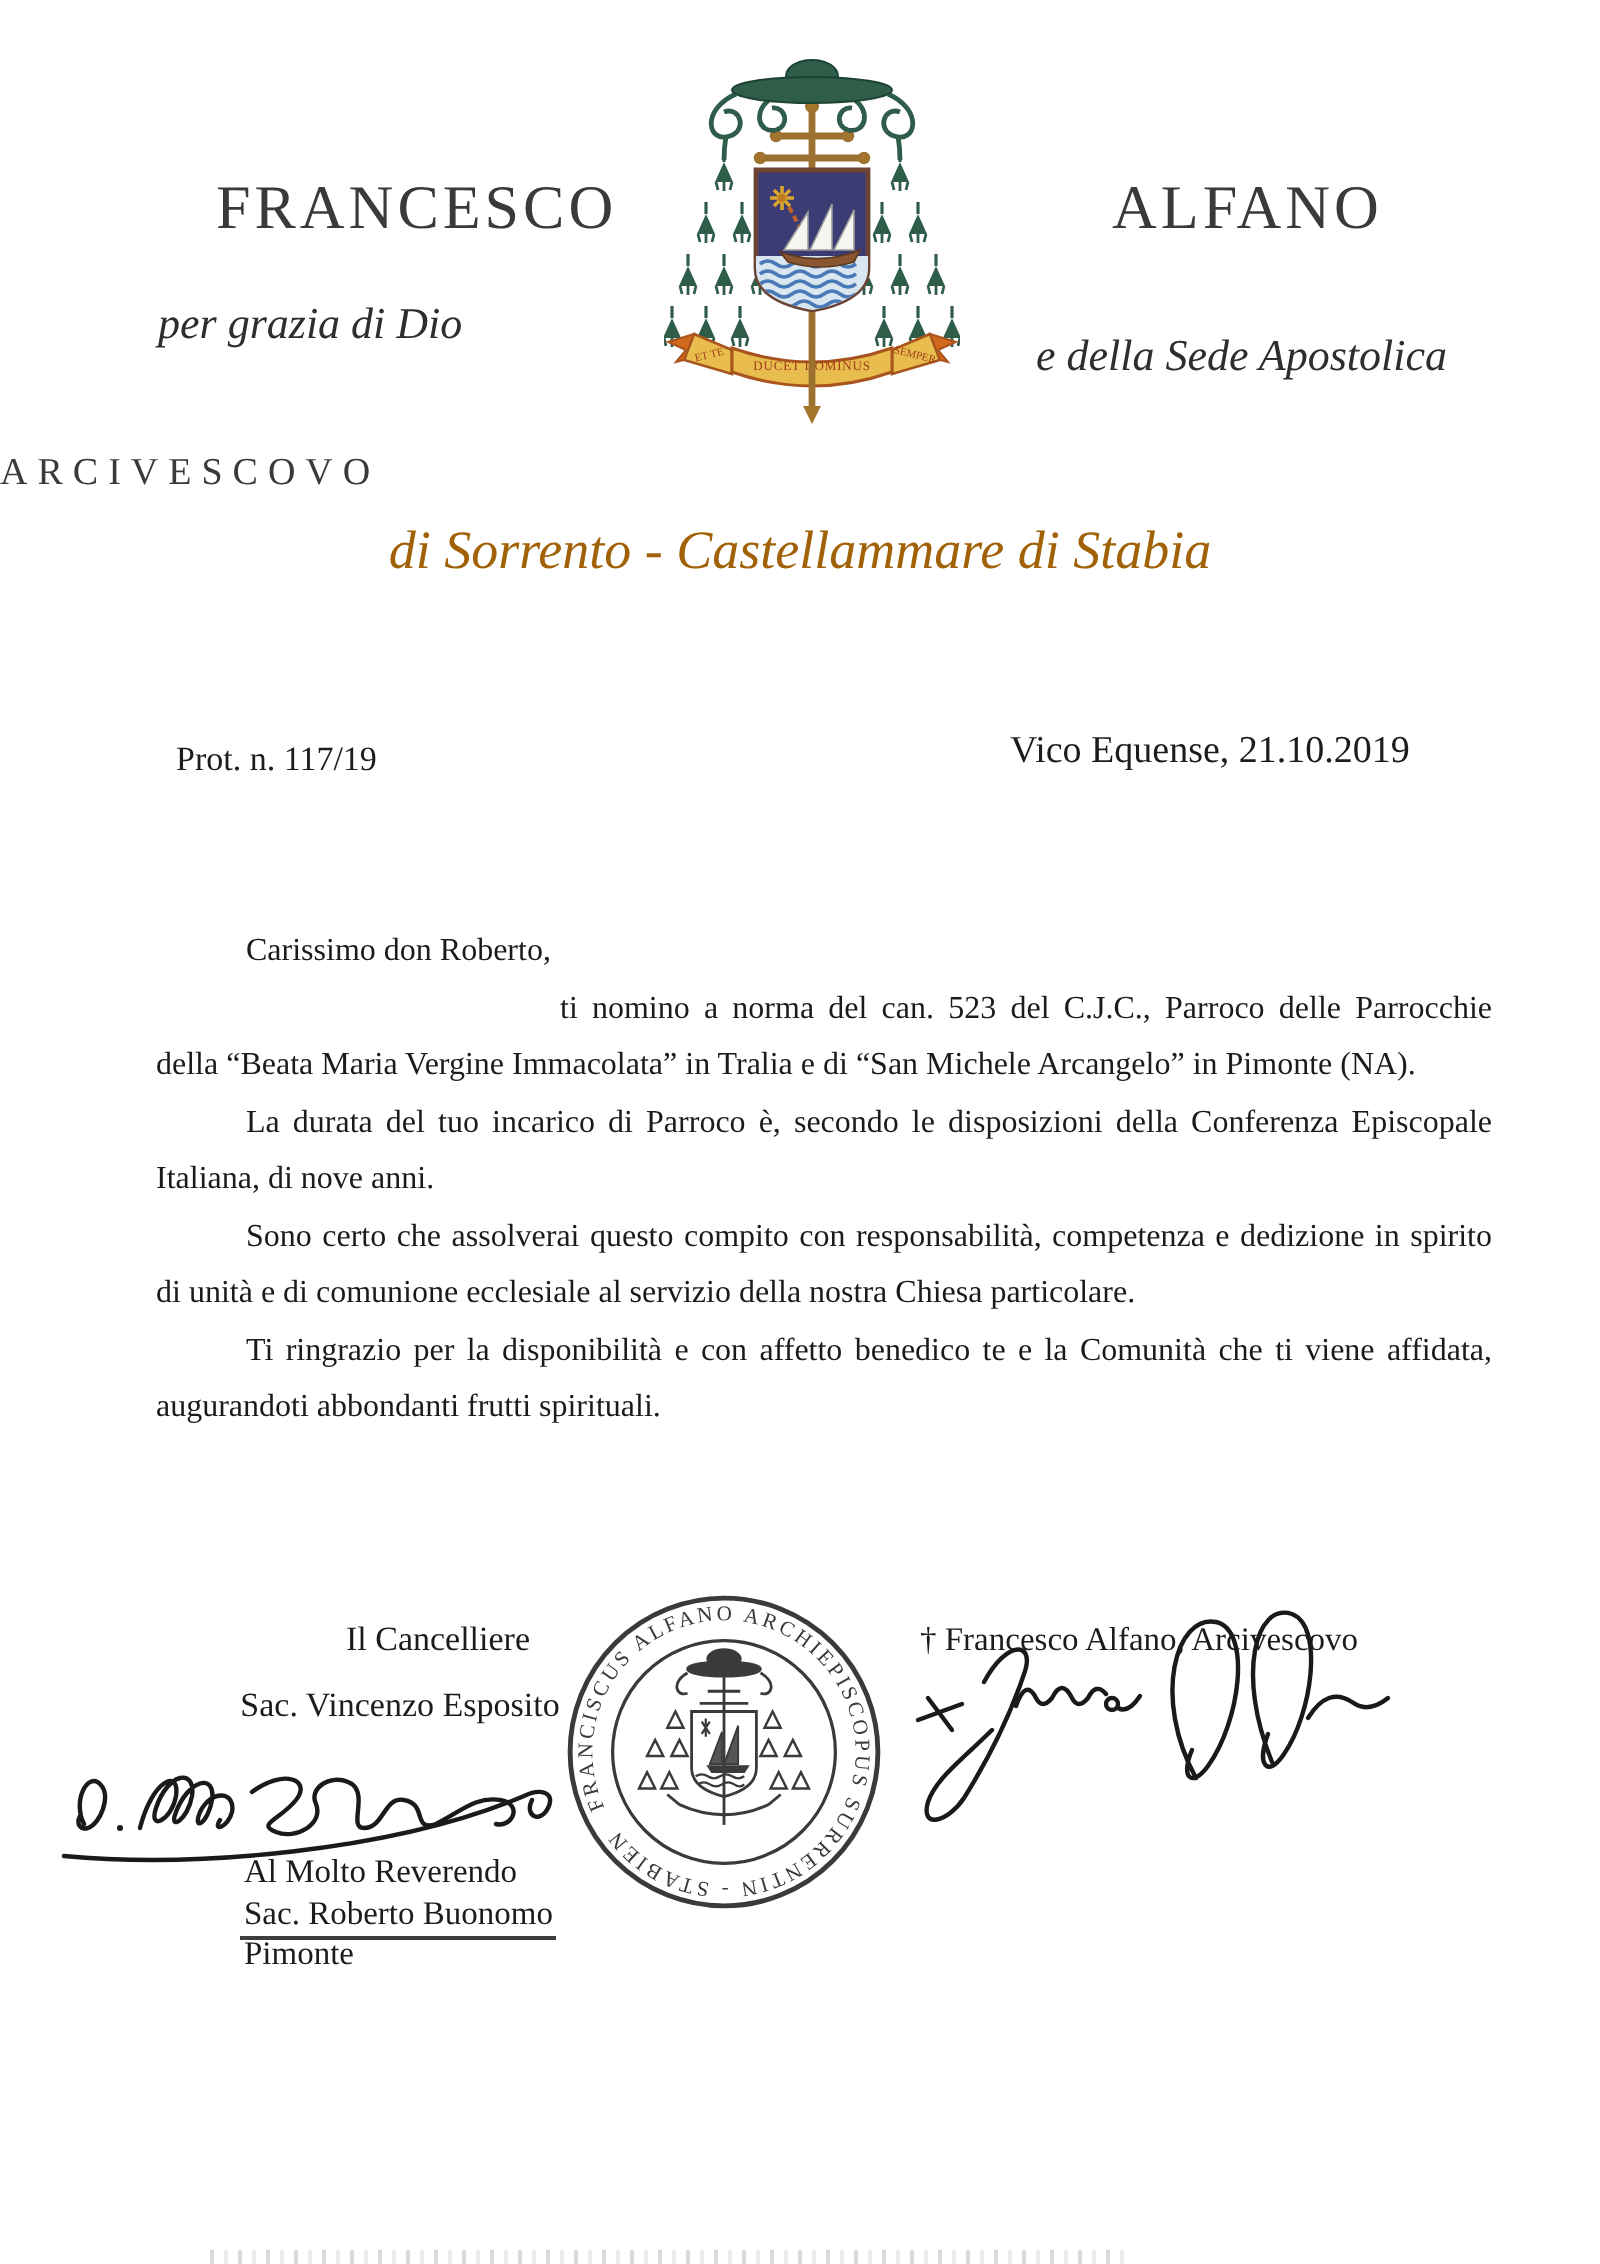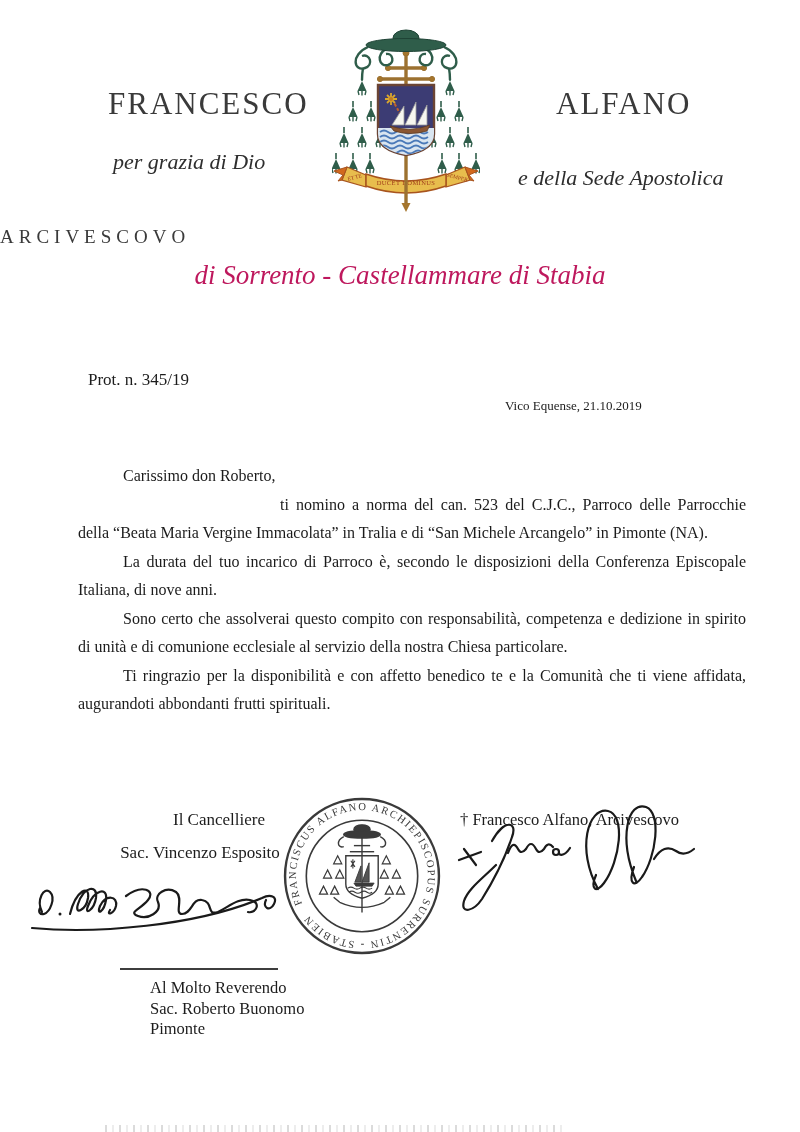--- a/index.html
+++ b/index.html
@@ -6,48 +6,48 @@
   .page{
     position:relative;width:800px;height:1132px;margin:0 auto;
     background:#ffffff;color:#1c1c1c;overflow:hidden;
     font-family:"Liberation Serif", serif;
   }
   
   .hdr-name{position:absolute;font-size:31px;letter-spacing:2px;color:#3a3a3a;white-space:nowrap;}
   #name-left{left:108px;top:86px;}
   #name-right{left:556px;top:86px;}
   .hdr-grace{position:absolute;font-style:italic;font-size:22px;color:#2e2e2e;white-space:nowrap;}
-  #grace-left{left:113px;top:149px;}
+  #grace-left{left:79px;top:149px;}
   #grace-right{left:518px;top:165px;}
   #coat-of-arms{position:absolute;left:332px;top:20px;width:148px;height:196px;}
   #role-line{position:absolute;left:0;top:226px;width:800px;text-align:left;
     font-size:19px;letter-spacing:5px;color:#3a3a3a;}
   #see-line{position:absolute;left:0;top:260px;width:800px;text-align:center;
-    font-style:italic;font-size:27px;color:#be185d;}
+    font-style:italic;font-size:27px;color:#a16207;}
   
   #protocol{position:absolute;left:88px;top:370px;font-size:17px;}
-  #place-date{position:absolute;left:505px;top:365px;font-size:13px;margin-top:33px;}
+  #place-date{position:absolute;left:505px;top:365px;font-size:19px;}
   
   #body-text{position:absolute;left:78px;top:462px;width:668px;
     font-size:16px;line-height:28.5px;text-align:justify;color:#1b1b1b;}
   #body-text p{margin:0;}
   #salutation{text-indent:45px;text-align:left;}
   .para-first{text-indent:202px;}
   .para{text-indent:45px;}
   
   #chancellor-title{position:absolute;left:115px;top:810px;width:150px;text-align:right;font-size:17px;}
   #chancellor-name{position:absolute;left:112px;top:843px;width:176px;text-align:center;font-size:17px;}
   #archbishop-line{position:absolute;left:460px;top:810px;font-size:16.5px;white-space:nowrap;}
   #chancellor-signature{position:absolute;left:26px;top:856px;width:278px;height:84px;}
   #archbishop-signature{position:absolute;left:450px;top:797px;width:252px;height:126px;}
   #seal{position:absolute;left:281px;top:795px;width:162px;height:162px;}
   
   #addressee-rule{position:absolute;left:120px;top:968px;width:158px;height:0;
     border-top:2.5px solid #3d3d3d;}
-  #addressee{position:absolute;left:122px;top:978px;font-size:16.5px;line-height:20.5px;margin-left:28px;}
+  #addressee{position:absolute;left:122px;top:926px;font-size:16.5px;line-height:20.5px;}
   
   #scan-artifact{position:absolute;left:105px;top:1125px;width:460px;height:7px;opacity:.45;
     background:repeating-linear-gradient(90deg,rgba(110,110,110,.55) 0 2px,transparent 2px 7px,
       rgba(140,140,140,.35) 7px 9px,transparent 9px 14px);}
   svg text{font-family:"Liberation Serif", serif;}
 </style>
 </head>
 <body>
 
 <div class="page">
@@ -157,21 +157,21 @@
 
     <g>
       <line x1="74" y1="150" x2="74" y2="182" stroke="#9c7130" stroke-width="3.4"></line>
       <path d="M74,190 L69.5,181 H78.5 Z" fill="#a5752c"></path>
     </g>
   </svg>
 
   <div id="role-line">ARCIVESCOVO</div>
   <div id="see-line">di Sorrento - Castellammare di Stabia</div>
 
-  <div id="protocol">Prot. n. 345/19</div>
+  <div id="protocol">Prot. n. 117/19</div>
   <div id="place-date">Vico Equense, 21.10.2019</div>
 
   <div id="body-text">
     <p id="salutation">Carissimo don Roberto,</p>
     <p class="para-first">ti nomino a norma del can. 523 del C.J.C., Parroco delle Parrocchie della “Beata Maria Vergine Immacolata” in Tralia e di “San Michele Arcangelo” in Pimonte (NA).</p>
     <p class="para">La durata del tuo incarico di Parroco è, secondo le disposizioni della Conferenza Episcopale Italiana, di nove anni.</p>
     <p class="para">Sono certo che assolverai questo compito con responsabilità, competenza e dedizione in spirito di unità e di comunione ecclesiale al servizio della nostra Chiesa particolare.</p>
     <p class="para">Ti ringrazio per la disponibilità e con affetto benedico te e la Comunità che ti viene affidata, augurandoti abbondanti frutti spirituali.</p>
   </div>
 

